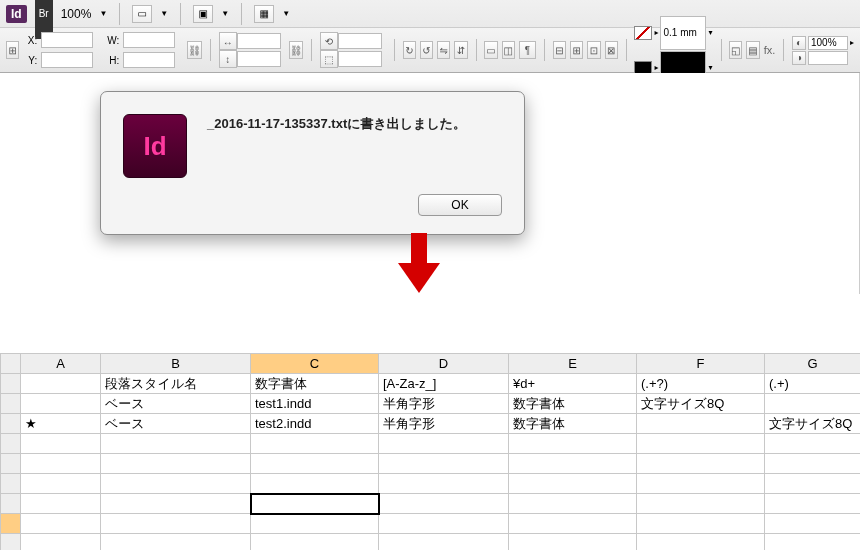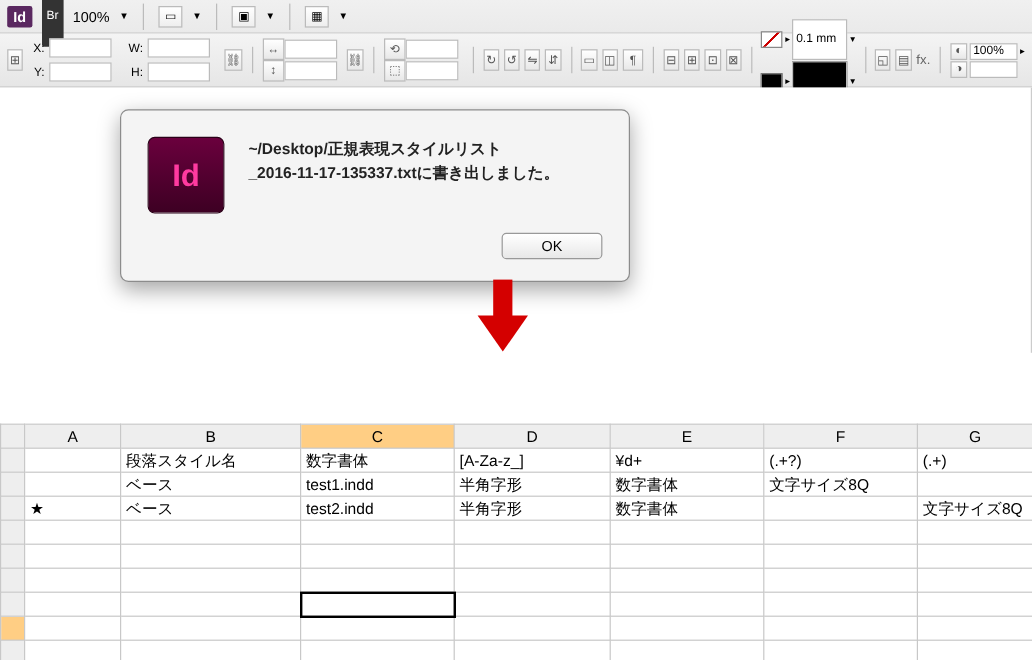--- a/index.html
+++ b/index.html
@@ -152,21 +152,20 @@
     </div>
   </div>
 </div>
 
 <div class="doc-area">
   <div class="doc-paper"></div>
   <div class="dialog">
     <div class="dialog-body">
       <div class="dialog-icon">Id</div>
       <div class="dialog-text">
-        <div>~/Desktop/正規表現スタイルリスト</div>
         <div>_2016-11-17-135337.txtに書き出しました。</div>
       </div>
     </div>
     <div class="dialog-footer">
       <button class="ok-btn">OK</button>
     </div>
   </div>
 </div>
 
 <div class="arrow-wrap">

